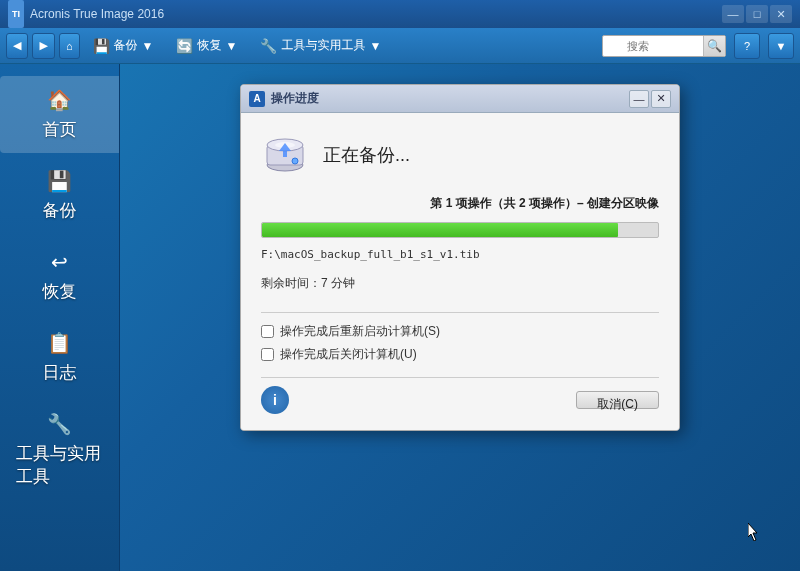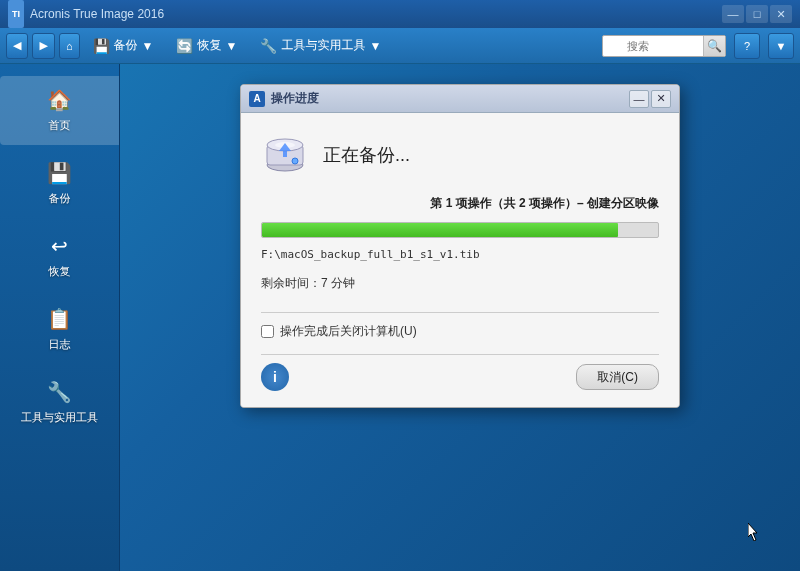--- a/index.html
+++ b/index.html
@@ -179,21 +179,21 @@
       gap: 4px;
     }
     .sidebar-item.active {
       background: rgba(255,255,255,0.2);
     }
     .sidebar-icon {
       font-size: 20px;
       margin-bottom: 2px;
     }
     .sidebar-label {
-      font-size: 11px;
+      font-size: 17px;
       text-shadow: 0 1px 2px rgba(0,0,0,0.5);
     }
 
     
     .content-area {
       flex: 1;
       position: relative;
       display: flex;
       align-items: flex-start;
       justify-content: flex-start;
@@ -358,26 +358,26 @@
       display: flex;
       align-items: center;
       justify-content: center;
       color: white;
       font-size: 14px;
       font-weight: bold;
     }
     .dialog-cancel-btn {
       background: linear-gradient(to bottom, #f0f0f0, #d8d8d8);
       border: 1px solid #aaa;
-      border-radius: 10px;
+      border-radius: 3px;
       padding: 4px 20px;
       font-size: 12px;
       color: #222;
       cursor: pointer;
-      height: 26px;
+      height: 18px;
     }
 
     
     .cursor {
       position: absolute;
       bottom: 30px;
       right: 40px;
       width: 12px;
       height: 18px;
       pointer-events: none;
@@ -498,20 +498,24 @@
           </div>
 
           <div class="file-path">F:\macOS_backup_full_b1_s1_v1.tib</div>
 
           <div class="time-remaining">剩余时间：7 分钟</div>
 
           <hr class="dialog-separator">
 
           <div class="checkbox-group">
             <div class="checkbox-row">
+              <input type="checkbox" id="chk-restart" style="">
+              <label for="chk-restart">操作完成后重新启动计算机(S)</label>
+            </div>
+            <div class="checkbox-row">
               <input type="checkbox" id="chk-shutdown" style="">
               <label for="chk-shutdown">操作完成后关闭计算机(U)</label>
             </div>
           </div>
 
           <div class="dialog-footer">
             <div class="dialog-info-icon">
               <span>i</span>
             </div>
             <button class="dialog-cancel-btn">取消(C)</button>

